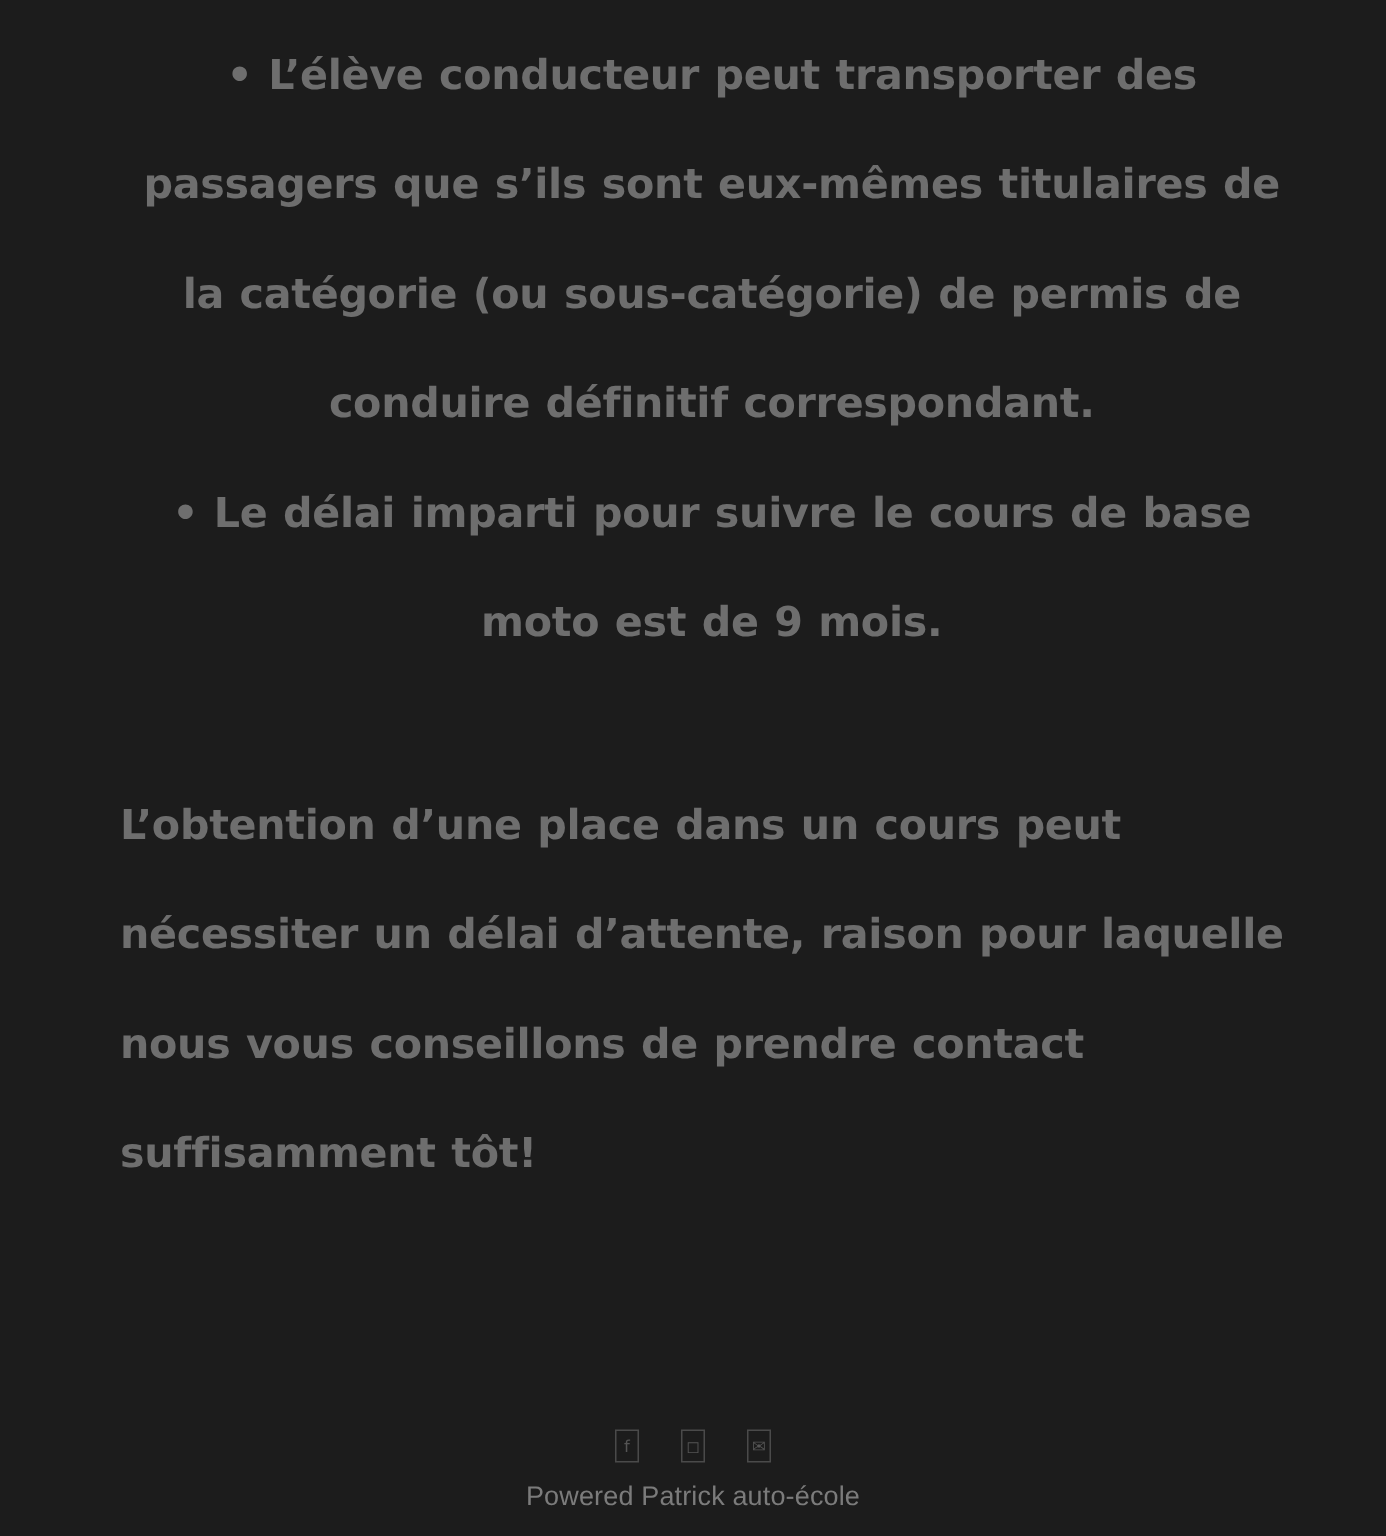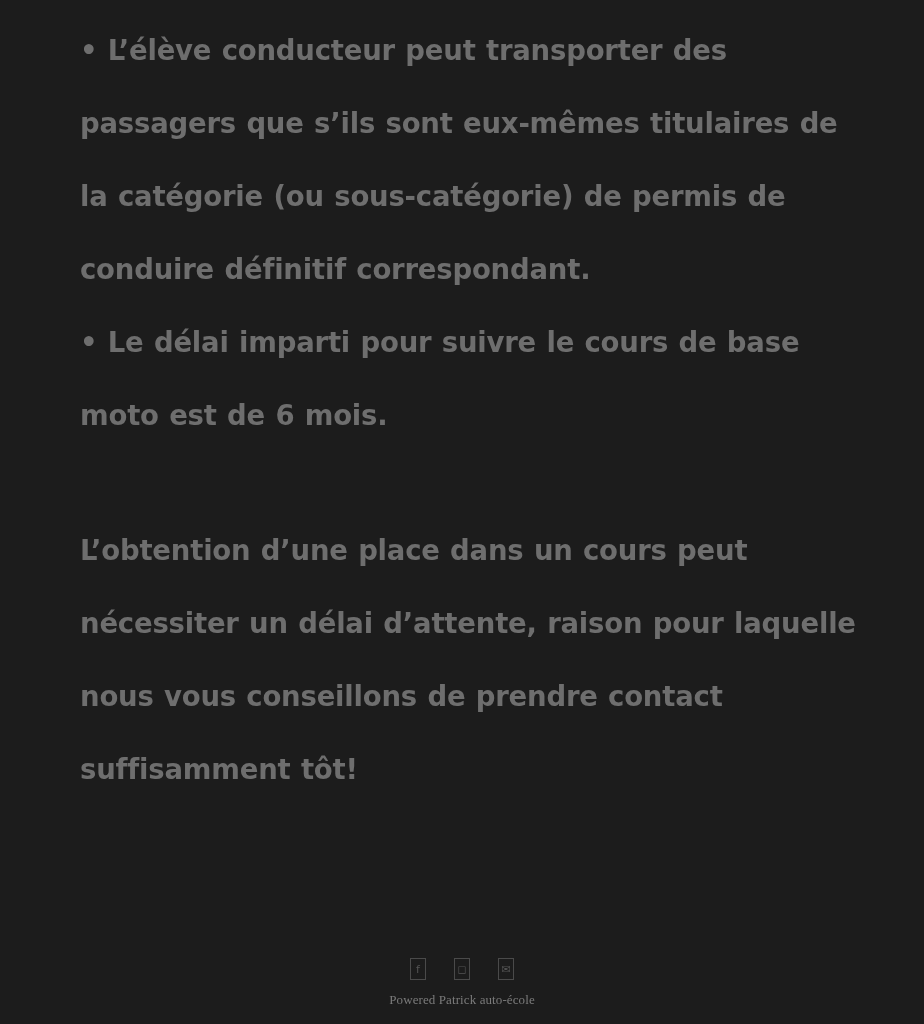--- a/index.html
+++ b/index.html
@@ -29,20 +29,21 @@
     font-weight: bold;
     font-size: 27.5px;
     line-height: 73px;
     color: #6e6e6e;
     letter-spacing: -0.2px;
     margin: 0;
     word-spacing: 1px;
   }
   .bullet-block {
     margin: 0;
+    text-align: center;
   }
   .gap {
     height: 62px;
   }
   .para-spaced {
     margin-top: 0;
   }
   .footer {
     position: absolute;
     left: 0;
@@ -64,35 +65,35 @@
     width: 16px;
     height: 22px;
     border: 1px solid #4a4a4a;
     color: #555;
     font-size: 11px;
     line-height: 1;
     font-family: "DejaVu Sans", sans-serif;
     box-sizing: border-box;
   }
   .powered {
-    font-family: Liberation Serif, serif;
-    font-size: 13px;
+    font-family: Liberation Sans, sans-serif;
+    font-size: 18px;
     color: #7b7b7b;
     letter-spacing: 0.1px;
   }
 </style>
 </head>
 <body>
 
 <div class="page">
 
   <div class="content">
 
     <p class="para bullet-block">• L’élève conducteur peut transporter des passagers que s’ils sont eux-mêmes titulaires de la catégorie (ou sous-catégorie) de permis de conduire définitif correspondant.</p>
-    <p class="para bullet-block">• Le délai imparti pour suivre le cours de base moto est de 6 mois.</p>
+    <p class="para bullet-block">• Le délai imparti pour suivre le cours de base moto est de 9 mois.</p>
 
     <div class="gap"></div>
 
     <p class="para para-spaced">L’obtention d’une place dans un cours peut nécessiter un délai d’attente, raison pour laquelle nous vous conseillons de prendre contact suffisamment tôt!</p>
 
   </div>
 
   <div class="footer">
     <div class="social-row">
       <span class="social-icon">f</span>

